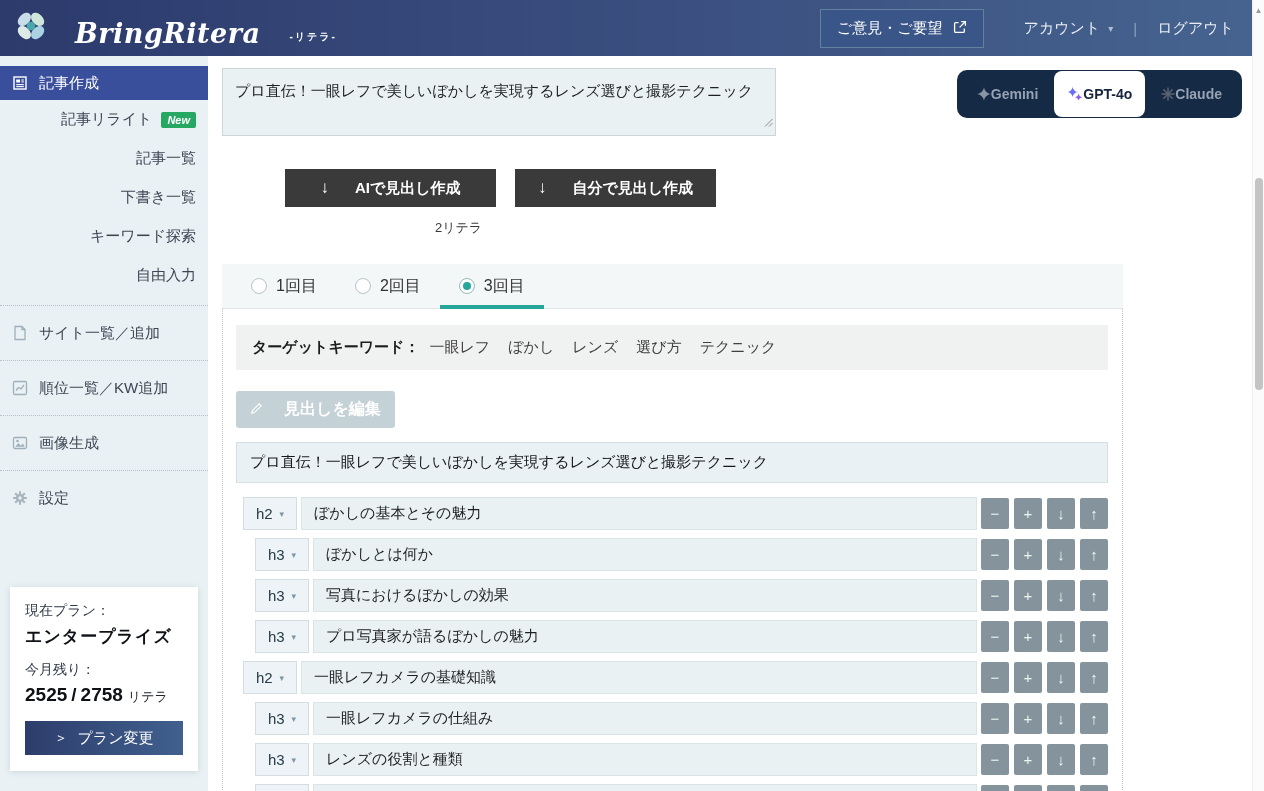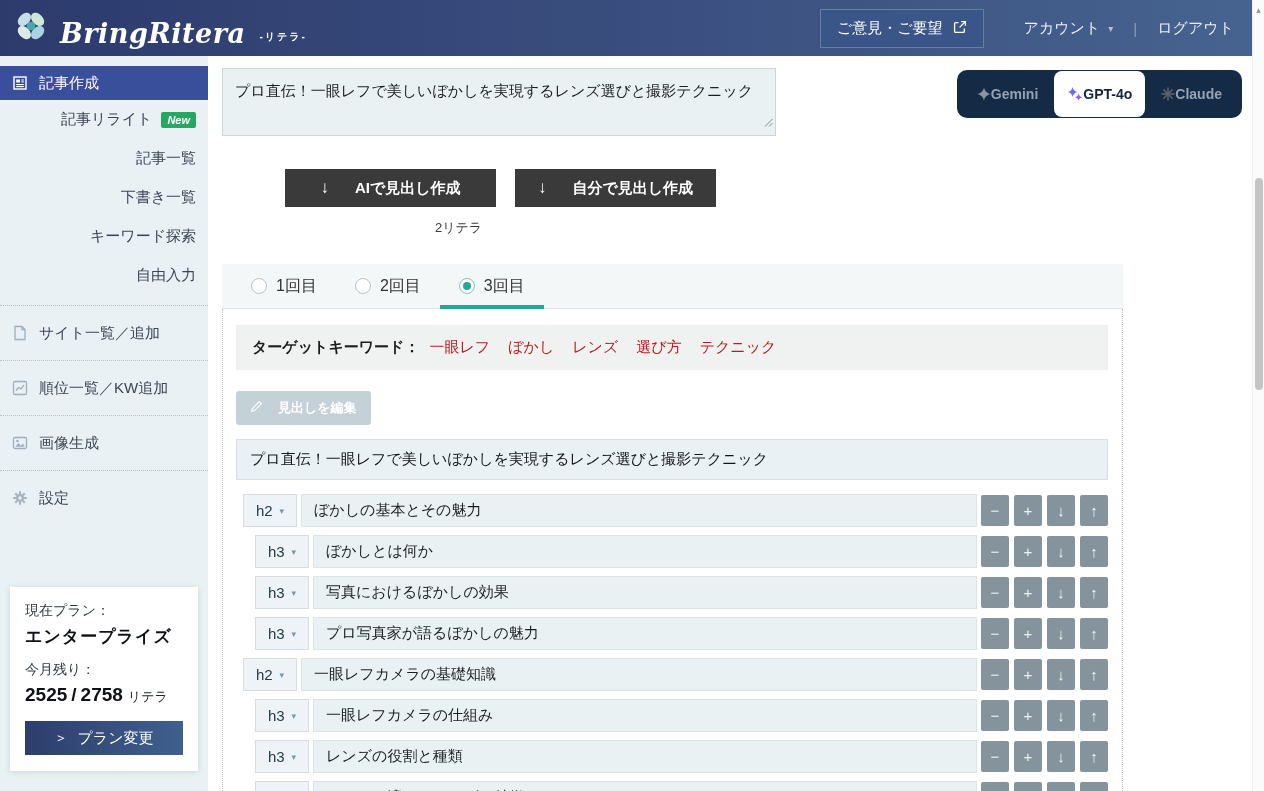--- a/index.html
+++ b/index.html
@@ -8,21 +8,21 @@
     width:1264px; height:791px; overflow:hidden;
     font-family:"Liberation Sans", sans-serif;
     background:#fff; color:#222;
   }
   .viewport { position:relative; width:1264px; height:791px; }
   .app { position:absolute; left:0; top:0; width:1252px; height:791px; display:flex; flex-direction:column; }
 
   
   .topbar { flex:0 0 56px; height:56px; background:linear-gradient(90deg,#2c3a6c 0%,#3b5080 55%,#46638f 100%);
     display:flex; align-items:center; padding:0 18px 0 14px; }
-  .brand { display:flex; align-items:flex-end; gap:12px; cursor:pointer; }
+  .brand { display:flex; align-items:flex-end; gap:27px; cursor:pointer; }
   .brand .logo-flower { display:flex; margin-bottom:4px; }
   .brand-text { color:#fff; font-family:"DejaVu Serif", serif; font-style:italic; font-weight:bold; font-size:27px; line-height:1; letter-spacing:.5px; }
   .brand-suffix { color:#fff; font-size:10px; letter-spacing:2px; margin:0 0 3px 2px; font-weight:bold; }
   .topbar-right { margin-left:auto; display:flex; align-items:center; }
   .feedback-btn { display:flex; align-items:center; gap:10px; background:#3a5688; border:1px solid #64809f;
     color:#fff; font-size:15px; padding:9px 16px; cursor:pointer; font-family:inherit; }
   .account { margin-left:40px; color:#e9eef5; font-size:15px; display:flex; align-items:center; gap:8px; cursor:pointer; }
   .caret-down { color:#aebdd2; font-size:10px; }
   .divider-v { color:#8b9fbb; margin:0 20px; font-size:15px; }
   .logout { color:#e9eef5; font-size:15px; cursor:pointer; }
@@ -79,24 +79,24 @@
   .tab-header { height:45px; background:#f4f7f8; border-bottom:1px solid #dee4e7; display:flex; padding-left:10px; }
   .tab { display:flex; align-items:center; gap:9px; padding:0 19px; position:relative; font-size:16px; color:#333; cursor:pointer; }
   .tab.selected::after { content:""; position:absolute; left:0; right:0; bottom:-1px; height:4px; background:#26a69a; }
   .radio { width:16px; height:16px; border-radius:50%; background:#fff; border:1px solid #b9c3c9; position:relative; flex:0 0 16px; }
   .tab.selected .radio { border-color:#93bab5; }
   .tab.selected .radio::after { content:""; position:absolute; left:3px; top:3px; width:8px; height:8px; border-radius:50%; background:#26a69a; }
 
   .tab-panel { border:1px dotted #bcc6cc; border-top:none; padding:16px 14px 40px 13px; }
   .kw-bar { background:#f0f1f1; padding:13px 16px; font-size:15px; display:flex; flex-wrap:wrap; align-items:center; }
   .kw-label { font-weight:bold; color:#1b1c1e; margin-right:10px; }
-  .kw-item { color:#b91c1c; margin-right:18px; }
-
-  .edit-btn { margin-top:21px; display:inline-flex; align-items:center; gap:15px; background:#c4d1d7; border:none;
-    color:#fff; font-size:13px; font-weight:bold; padding:8px 14px; border-radius:3px; cursor:pointer; font-family:inherit; }
+  .kw-item { color:#404040; margin-right:18px; }
+
+  .edit-btn { margin-top:21px; display:inline-flex; align-items:center; gap:21px; background:#c4d1d7; border:none;
+    color:#fff; font-size:16px; font-weight:bold; padding:8px 14px; border-radius:3px; cursor:pointer; font-family:inherit; }
 
   .article-title { margin-top:14px; background:#e9f1f4; border:1px solid #d6e0e4; padding:10px 13px; font-size:15px; color:#15171a; }
 
   .h-rows { margin-top:14px; }
   .h-row { display:flex; height:33px; margin-bottom:8px; margin-left:7px; }
   .h-row.h3 { margin-left:19px; }
   .h-select { flex:0 0 54px; width:54px; background:#edf3f6; border:1px solid #d4dee2; margin-right:4px;
     display:flex; align-items:center; justify-content:center; gap:7px; font-size:15px; color:#253d48; cursor:pointer; }
   .h-select .caret { color:#7a96a5; font-size:9px; }
   .h-input { flex:1; min-width:0; background:#e9f1f3; border:1px solid #dbe4e7; padding:0 12px; font-size:15px;

